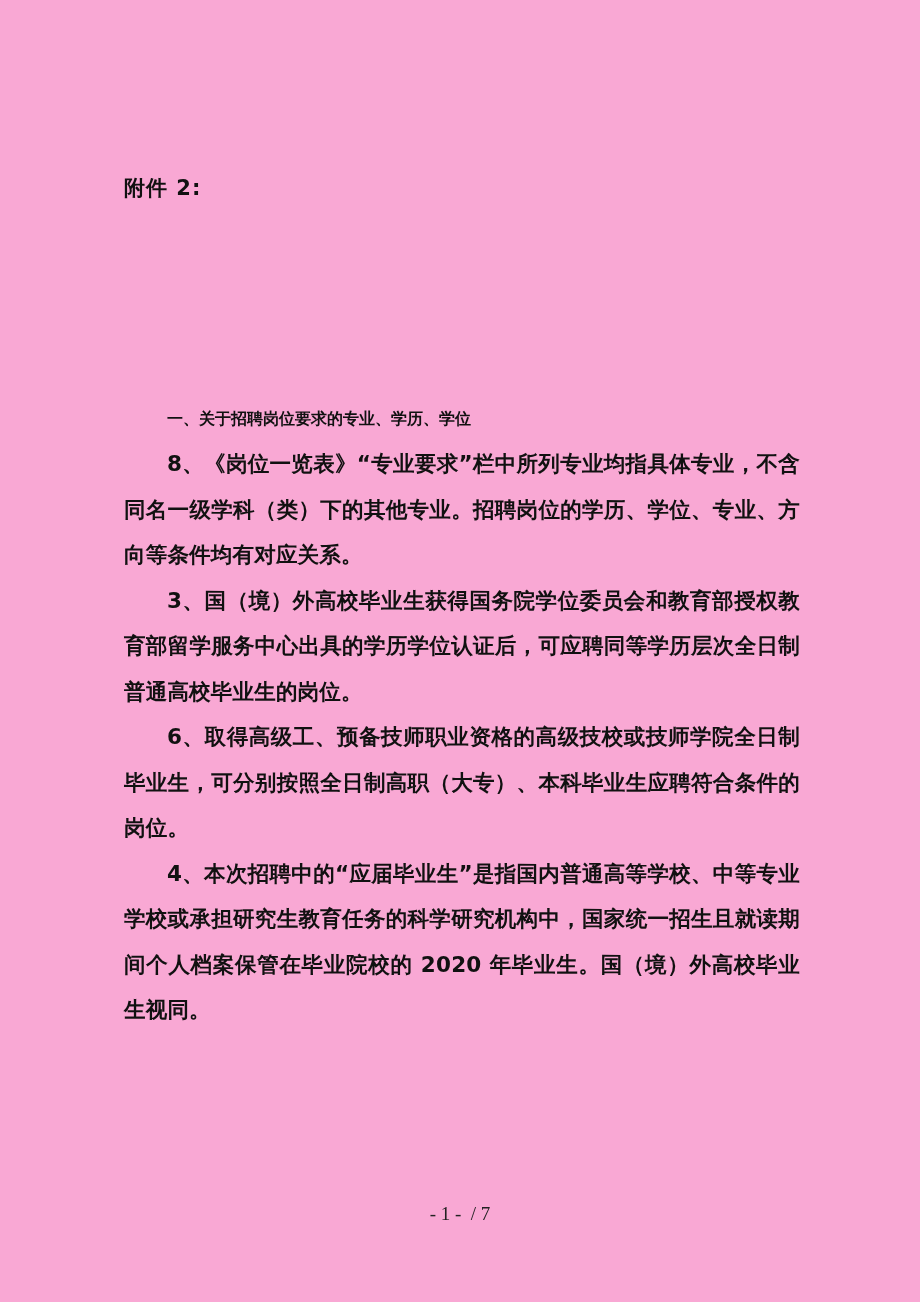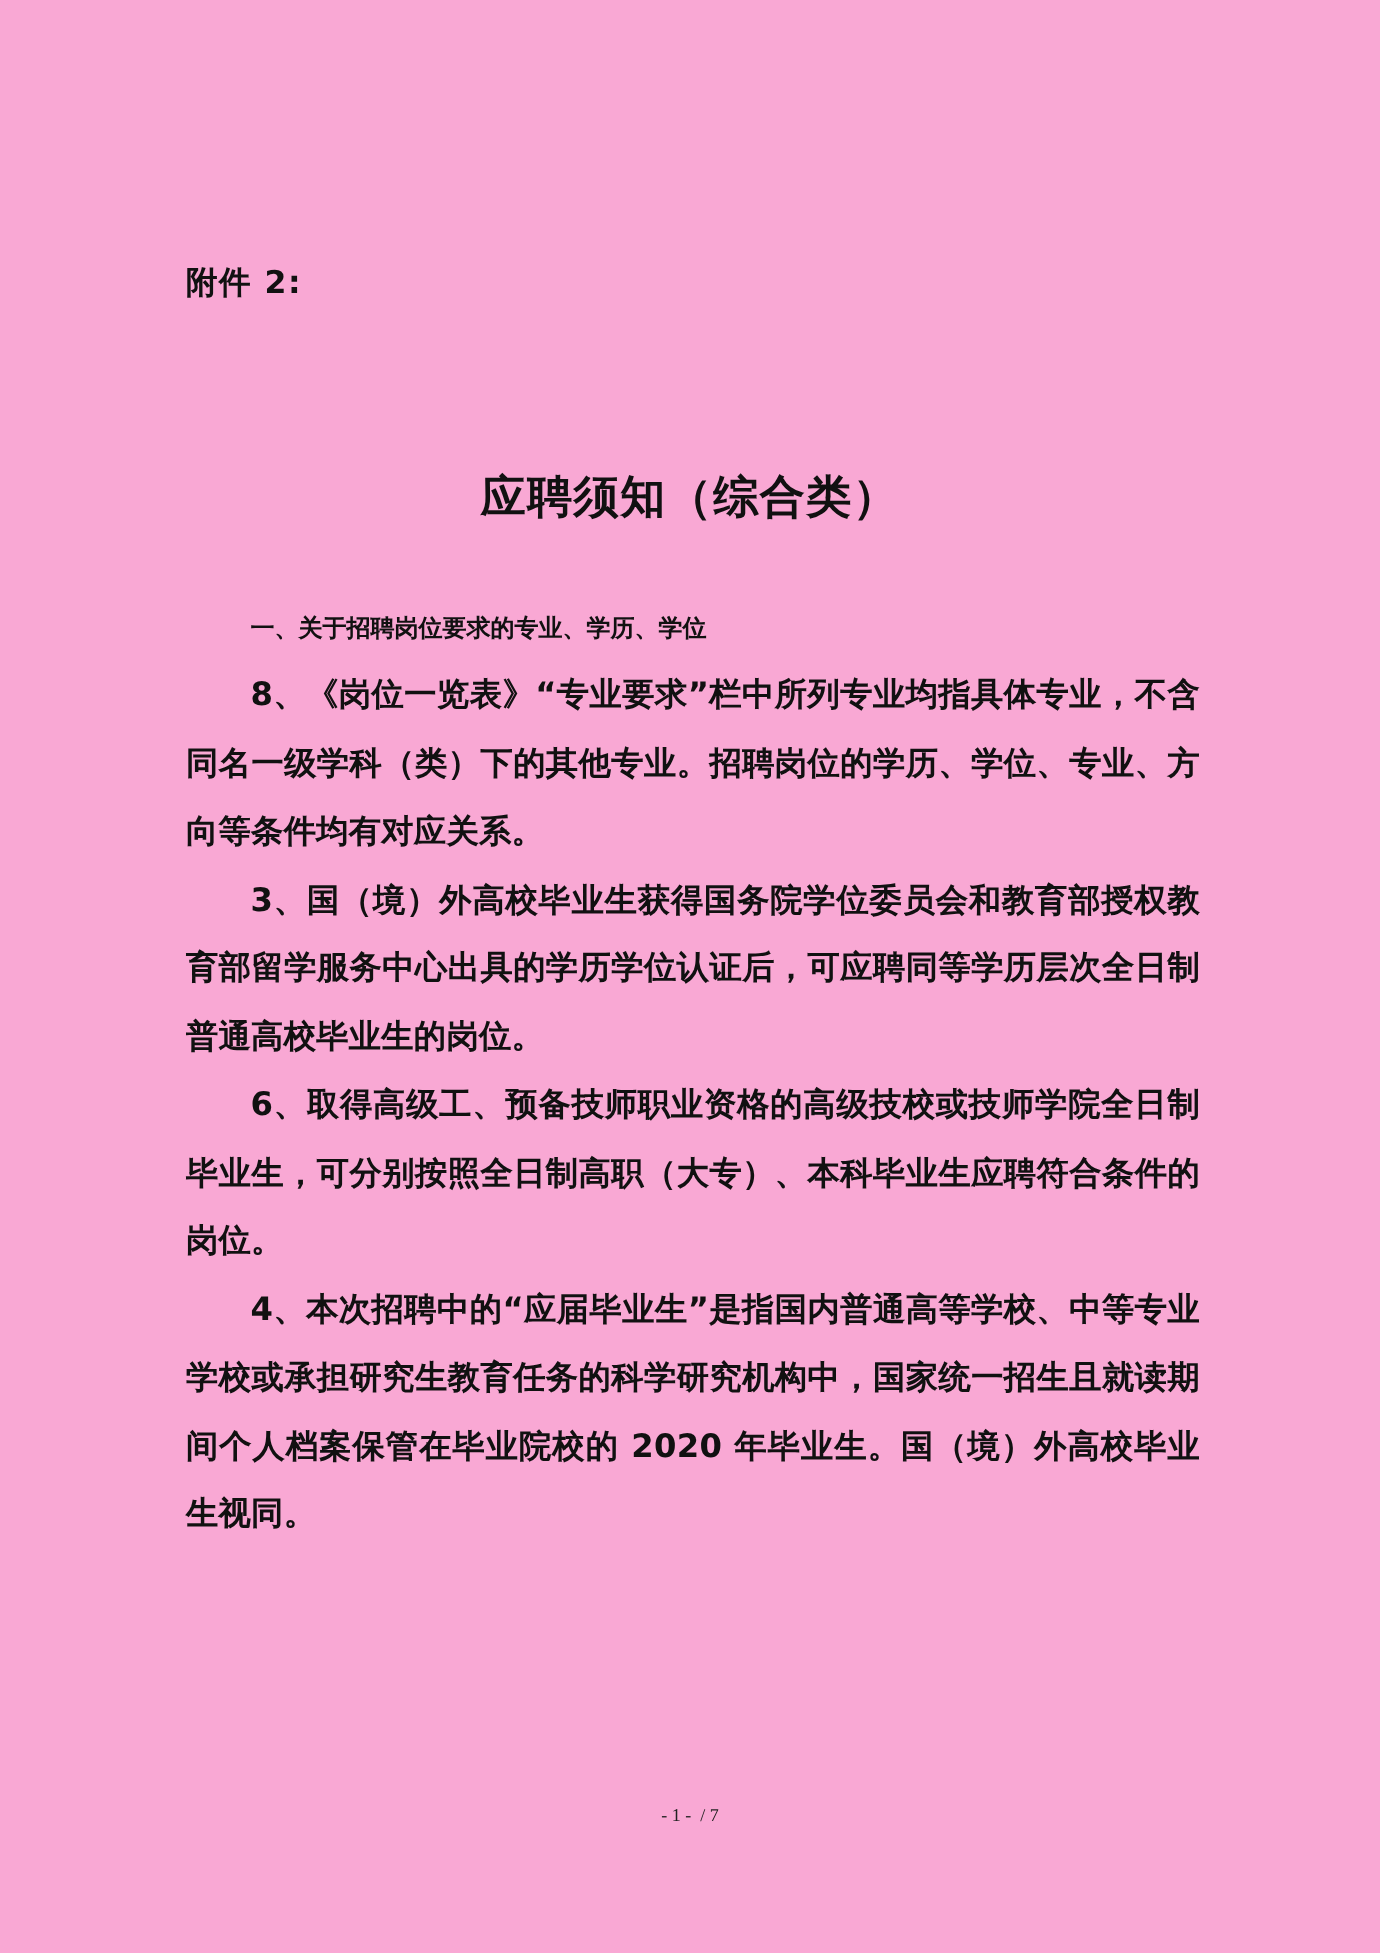--- a/index.html
+++ b/index.html
@@ -66,32 +66,31 @@
       font-weight: bold;
       padding-bottom: 2px;
     }
     .footer {
       position: absolute;
       left: 0;
       width: 920px;
       top: 1203px;
       text-align: center;
       font-family: "Liberation Serif", "DejaVu Serif", serif;
-      font-size: 12px;
+      font-size: 19px;
       color: #222222;
       white-space: pre;
     }
   </style>
 </head>
 <body>
 
 <div class="page">
   <div class="attachment">附件 2:</div>
 
-  <div class="title l2">应聘须知（综合类）</div>
 
   <div class="body">
     <p class="heading">一、关于招聘岗位要求的专业、学历、学位</p>
     <p class="para">8、《岗位一览表》“专业要求”栏中所列专业均指具体专业，不含同名一级学科（类）下的其他专业。招聘岗位的学历、学位、专业、方向等条件均有对应关系。</p>
     <p class="para">3、国（境）外高校毕业生获得国务院学位委员会和教育部授权教育部留学服务中心出具的学历学位认证后，可应聘同等学历层次全日制普通高校毕业生的岗位。</p>
     <p class="para">6、取得高级工、预备技师职业资格的高级技校或技师学院全日制毕业生，可分别按照全日制高职（大专）、本科毕业生应聘符合条件的岗位。</p>
     <p class="para">4、本次招聘中的“应届毕业生”是指国内普通高等学校、中等专业学校或承担研究生教育任务的科学研究机构中，国家统一招生且就读期间个人档案保管在毕业院校的 2020 年毕业生。国（境）外高校毕业生视同。</p>
   </div>
 
   <div class="footer">- 1 -  / 7</div>

